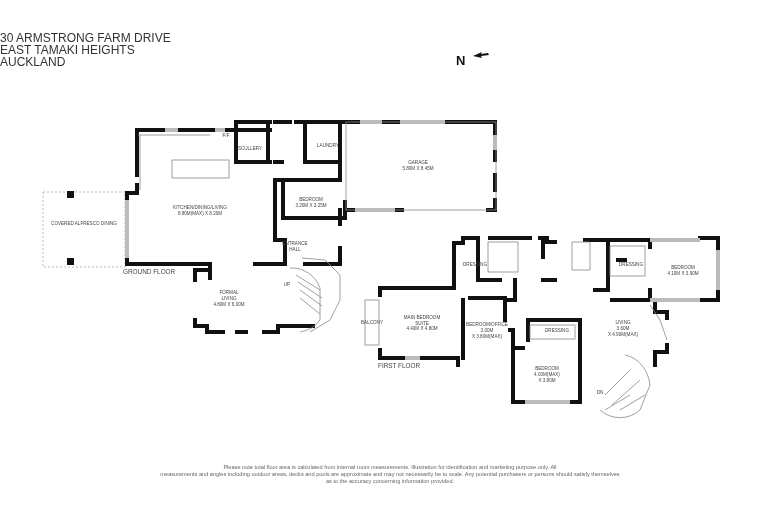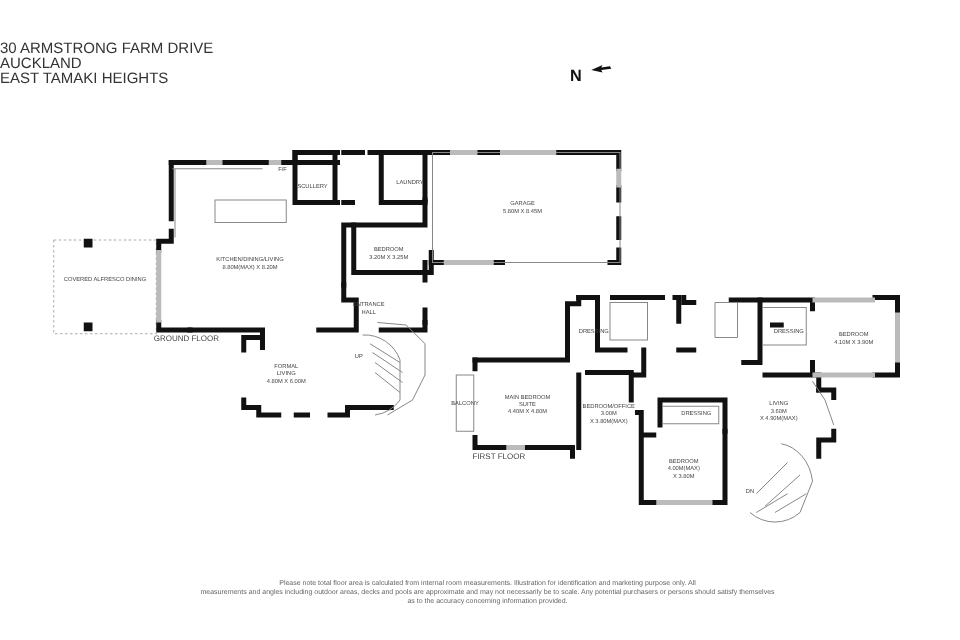--- a/index.html
+++ b/index.html
@@ -10,22 +10,22 @@
   svg.plan{position:absolute;left:0;top:0;}
   .lbl{position:absolute;font-size:4.6px;line-height:5.6px;text-align:center;color:#444;text-transform:uppercase;white-space:nowrap;transform:translateX(-50%);}
   .floorlbl{position:absolute;font-size:6.4px;color:#444;text-transform:uppercase;}
   .disclaimer{position:absolute;left:150px;top:464px;width:480px;text-align:center;font-size:5.6px;line-height:7px;color:#666;}
 </style>
 </head>
 <body>
 
 <div class="header">
   <div>30 ARMSTRONG FARM DRIVE</div>
+  <div>EAST TAMAKI HEIGHTS</div>
   <div>AUCKLAND</div>
-  <div>EAST TAMAKI HEIGHTS</div>
 </div>
 <div class="north">N</div>
 <svg class="north-arrow" width="18" height="10" viewBox="0 0 18 10">
   <path d="M1 6 L10 2 L9 4 L16 3 L17 5 L9 6 L10 8 Z" fill="#111"></path>
 </svg>
 
 <svg class="plan" width="768" height="512" viewBox="0 0 768 512">
   <g fill="none" stroke="#aaa" stroke-width="0.8" stroke-dasharray="2,2">
     <rect x="43" y="192" width="82" height="75"></rect>
   </g>

